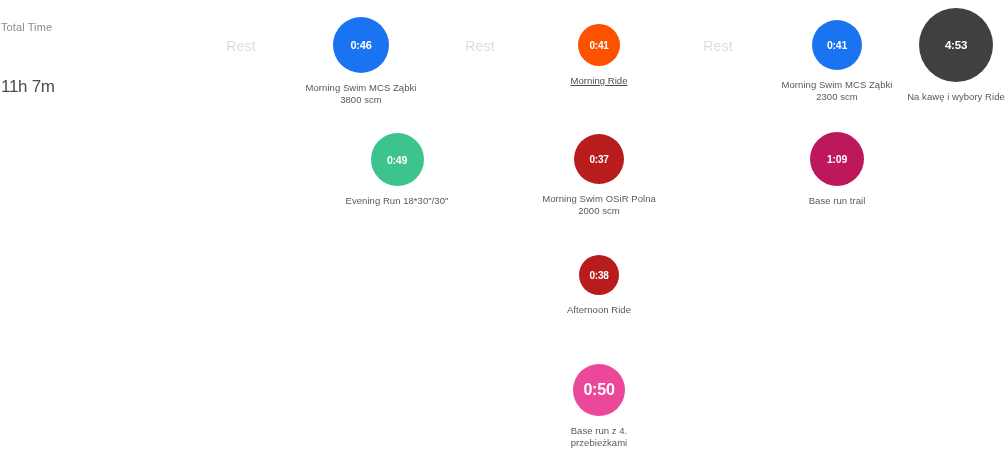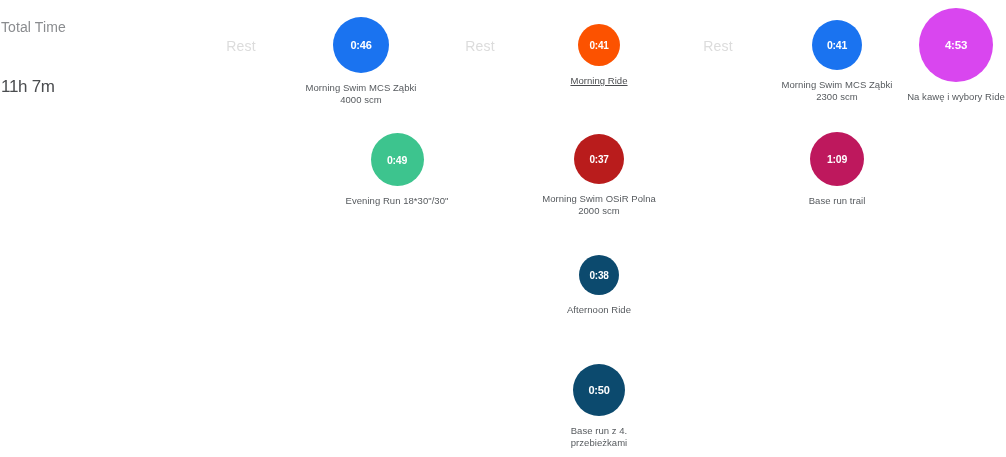--- a/index.html
+++ b/index.html
@@ -29,21 +29,21 @@
     font-weight: bold;
     color: #222326;
     letter-spacing: -0.2px;
     line-height: 18px;
     margin: 0;
   }
   #total-time-block {
     margin-top: 17px;
   }
   #total-time-label {
-    font-size: 14px;
+    font-size: 11px;
     color: #8a8c8f;
     line-height: 12px;
     letter-spacing: 0.1px;
   }
   #total-time-value {
     font-size: 17px;
     color: #4a4c4f;
     line-height: 22px;
     font-weight: 400;
     letter-spacing: -0.3px;
@@ -112,21 +112,21 @@
 
 <div id="week-grid">
     <div class="day-column" style="left: 181.5px;">
       <div class="rest-cell" style="top: 38px;">Rest</div>
     </div>
     <div class="day-column" style="left: 301.5px;">
       <div class="activity-cell" style="top: 17px;">
         <div class="bubble" style="width: 56px; height: 56px; background: rgb(26, 115, 240); font-size: 11px;">0:46</div>
         <div class="activity-title">
           <div>Morning Swim MCS Ząbki</div>
-          <div>4000 scm</div>
+          <div>3800 scm</div>
         </div>
       </div>
       <div class="activity-cell" style="top: 133px; margin-left: 36px;">
         <div class="bubble" style="width: 53px; height: 53px; background: rgb(61, 196, 142); font-size: 10.5px;">0:49</div>
         <div class="activity-title">
           <div>Evening Run 18*30"/30"</div>
         </div>
       </div>
     </div>
     <div class="day-column" style="left: 420.5px;">
@@ -140,27 +140,27 @@
         </div>
       </div>
       <div class="activity-cell" style="top: 134px;">
         <div class="bubble" style="width: 50px; height: 50px; background: #b91c1c; font-size: 10px;">0:37</div>
         <div class="activity-title">
           <div>Morning Swim OSiR Polna</div>
           <div>2000 scm</div>
         </div>
       </div>
       <div class="activity-cell" style="top: 255px;">
-        <div class="bubble" style="width: 40px; height: 40px; background: #0c4a6e; font-size: 10px;">0:38</div>
+        <div class="bubble" style="width: 40px; height: 40px; background: #b91c1c; font-size: 10px;">0:38</div>
         <div class="activity-title">
           <div>Afternoon Ride</div>
         </div>
       </div>
       <div class="activity-cell" style="top: 364px;">
-        <div class="bubble" style="width: 52px; height: 52px; background: #0c4a6e; font-size: 11px;">0:50</div>
+        <div class="bubble" style="width: 52px; height: 52px; background: #ec4899; font-size: 16px;">0:50</div>
         <div class="activity-title">
           <div>Base run z 4.</div>
           <div>przebieżkami</div>
         </div>
       </div>
     </div>
     <div class="day-column" style="left: 658.5px;">
       <div class="rest-cell" style="top: 38px;">Rest</div>
     </div>
     <div class="day-column" style="left: 777.5px;">
@@ -173,19 +173,19 @@
       </div>
       <div class="activity-cell" style="top: 132px;">
         <div class="bubble" style="width: 54px; height: 54px; background: #be185d; font-size: 10.5px;">1:09</div>
         <div class="activity-title">
           <div>Base run trail</div>
         </div>
       </div>
     </div>
     <div class="day-column" style="left: 896.5px;">
       <div class="activity-cell" style="top: 8px;">
-        <div class="bubble" style="width: 74px; height: 74px; background: #d946ef; font-size: 11.5px;">4:53</div>
+        <div class="bubble" style="width: 74px; height: 74px; background: #404040; font-size: 11.5px;">4:53</div>
         <div class="activity-title">
           <div>Na kawę i wybory Ride</div>
         </div>
       </div>
     </div>
   </div>
 
 </body></html>

